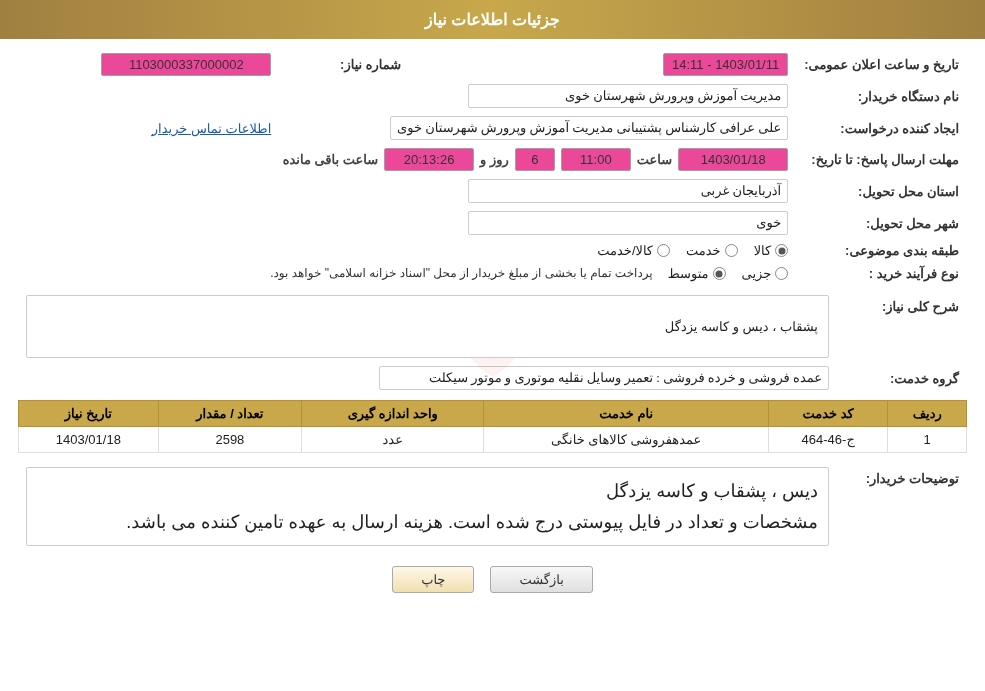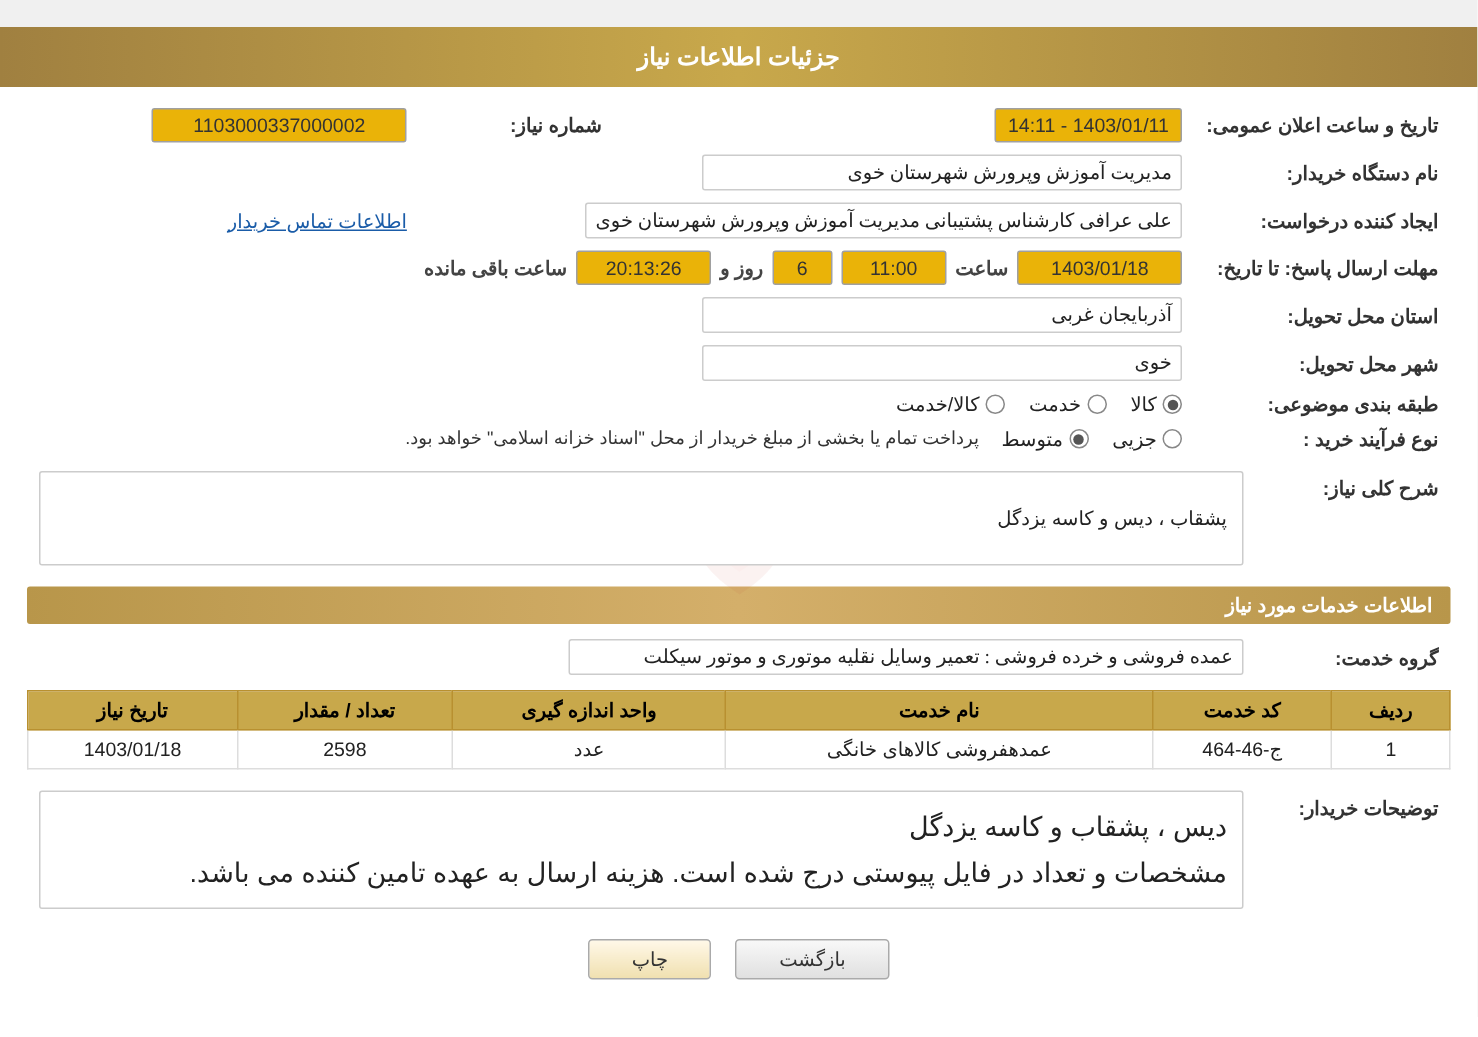--- a/index.html
+++ b/index.html
@@ -17,21 +17,20 @@
       min-height: 691px;
     }
     .header-bar {
       background: linear-gradient(to left, #a08040, #c8a84b, #a08040);
       color: #fff;
       text-align: center;
       padding: 10px 0;
       font-size: 16px;
       font-weight: bold;
       letter-spacing: 1px;
-      margin-top: 18px;
     }
     .content-area {
       padding: 10px 18px;
     }
     .info-table {
       width: 100%;
       border-collapse: collapse;
     }
     .info-table td {
       padding: 4px 8px;
@@ -55,21 +54,21 @@
       display: inline-block;
       min-width: 200px;
       text-align: right;
       font-family: Liberation Serif, serif;
     }
     .input-box-wide {
       min-width: 320px;
     }
     .date-box {
       border: 1px solid #a0a0a0;
-      background: #eab308;
+      background: #ec4899;
       padding: 3px 8px;
       border-radius: 2px;
       display: inline-block;
       min-width: 110px;
       text-align: center;
       color: #333;
     }
     .row-flex {
       display: flex;
       align-items: center;
@@ -321,21 +320,20 @@
             <tr>
           <td class="label-cell" style="vertical-align:top; padding-top:8px;">شرح کلی نیاز:</td>
           <td class="value-cell" colspan="4">
             <div class="shrh-box">پشقاب ، دیس  و کاسه یزدگل</div>
           </td>
         </tr>
       </tbody>
         </table>
     </div>
 
-    <div class="small-section-header">اطلاعات خدمات مورد نیاز</div>
 
     <table class="info-table">
       <tbody>
           <tr>
         <td class="label-cell">گروه خدمت:</td>
         <td class="value-cell" colspan="4">
           <span class="input-box" style="min-width:450px;">عمده فروشی و خرده فروشی : تعمیر وسایل نقلیه موتوری و موتور سیکلت</span>
         </td>
       </tr>
     </tbody>

